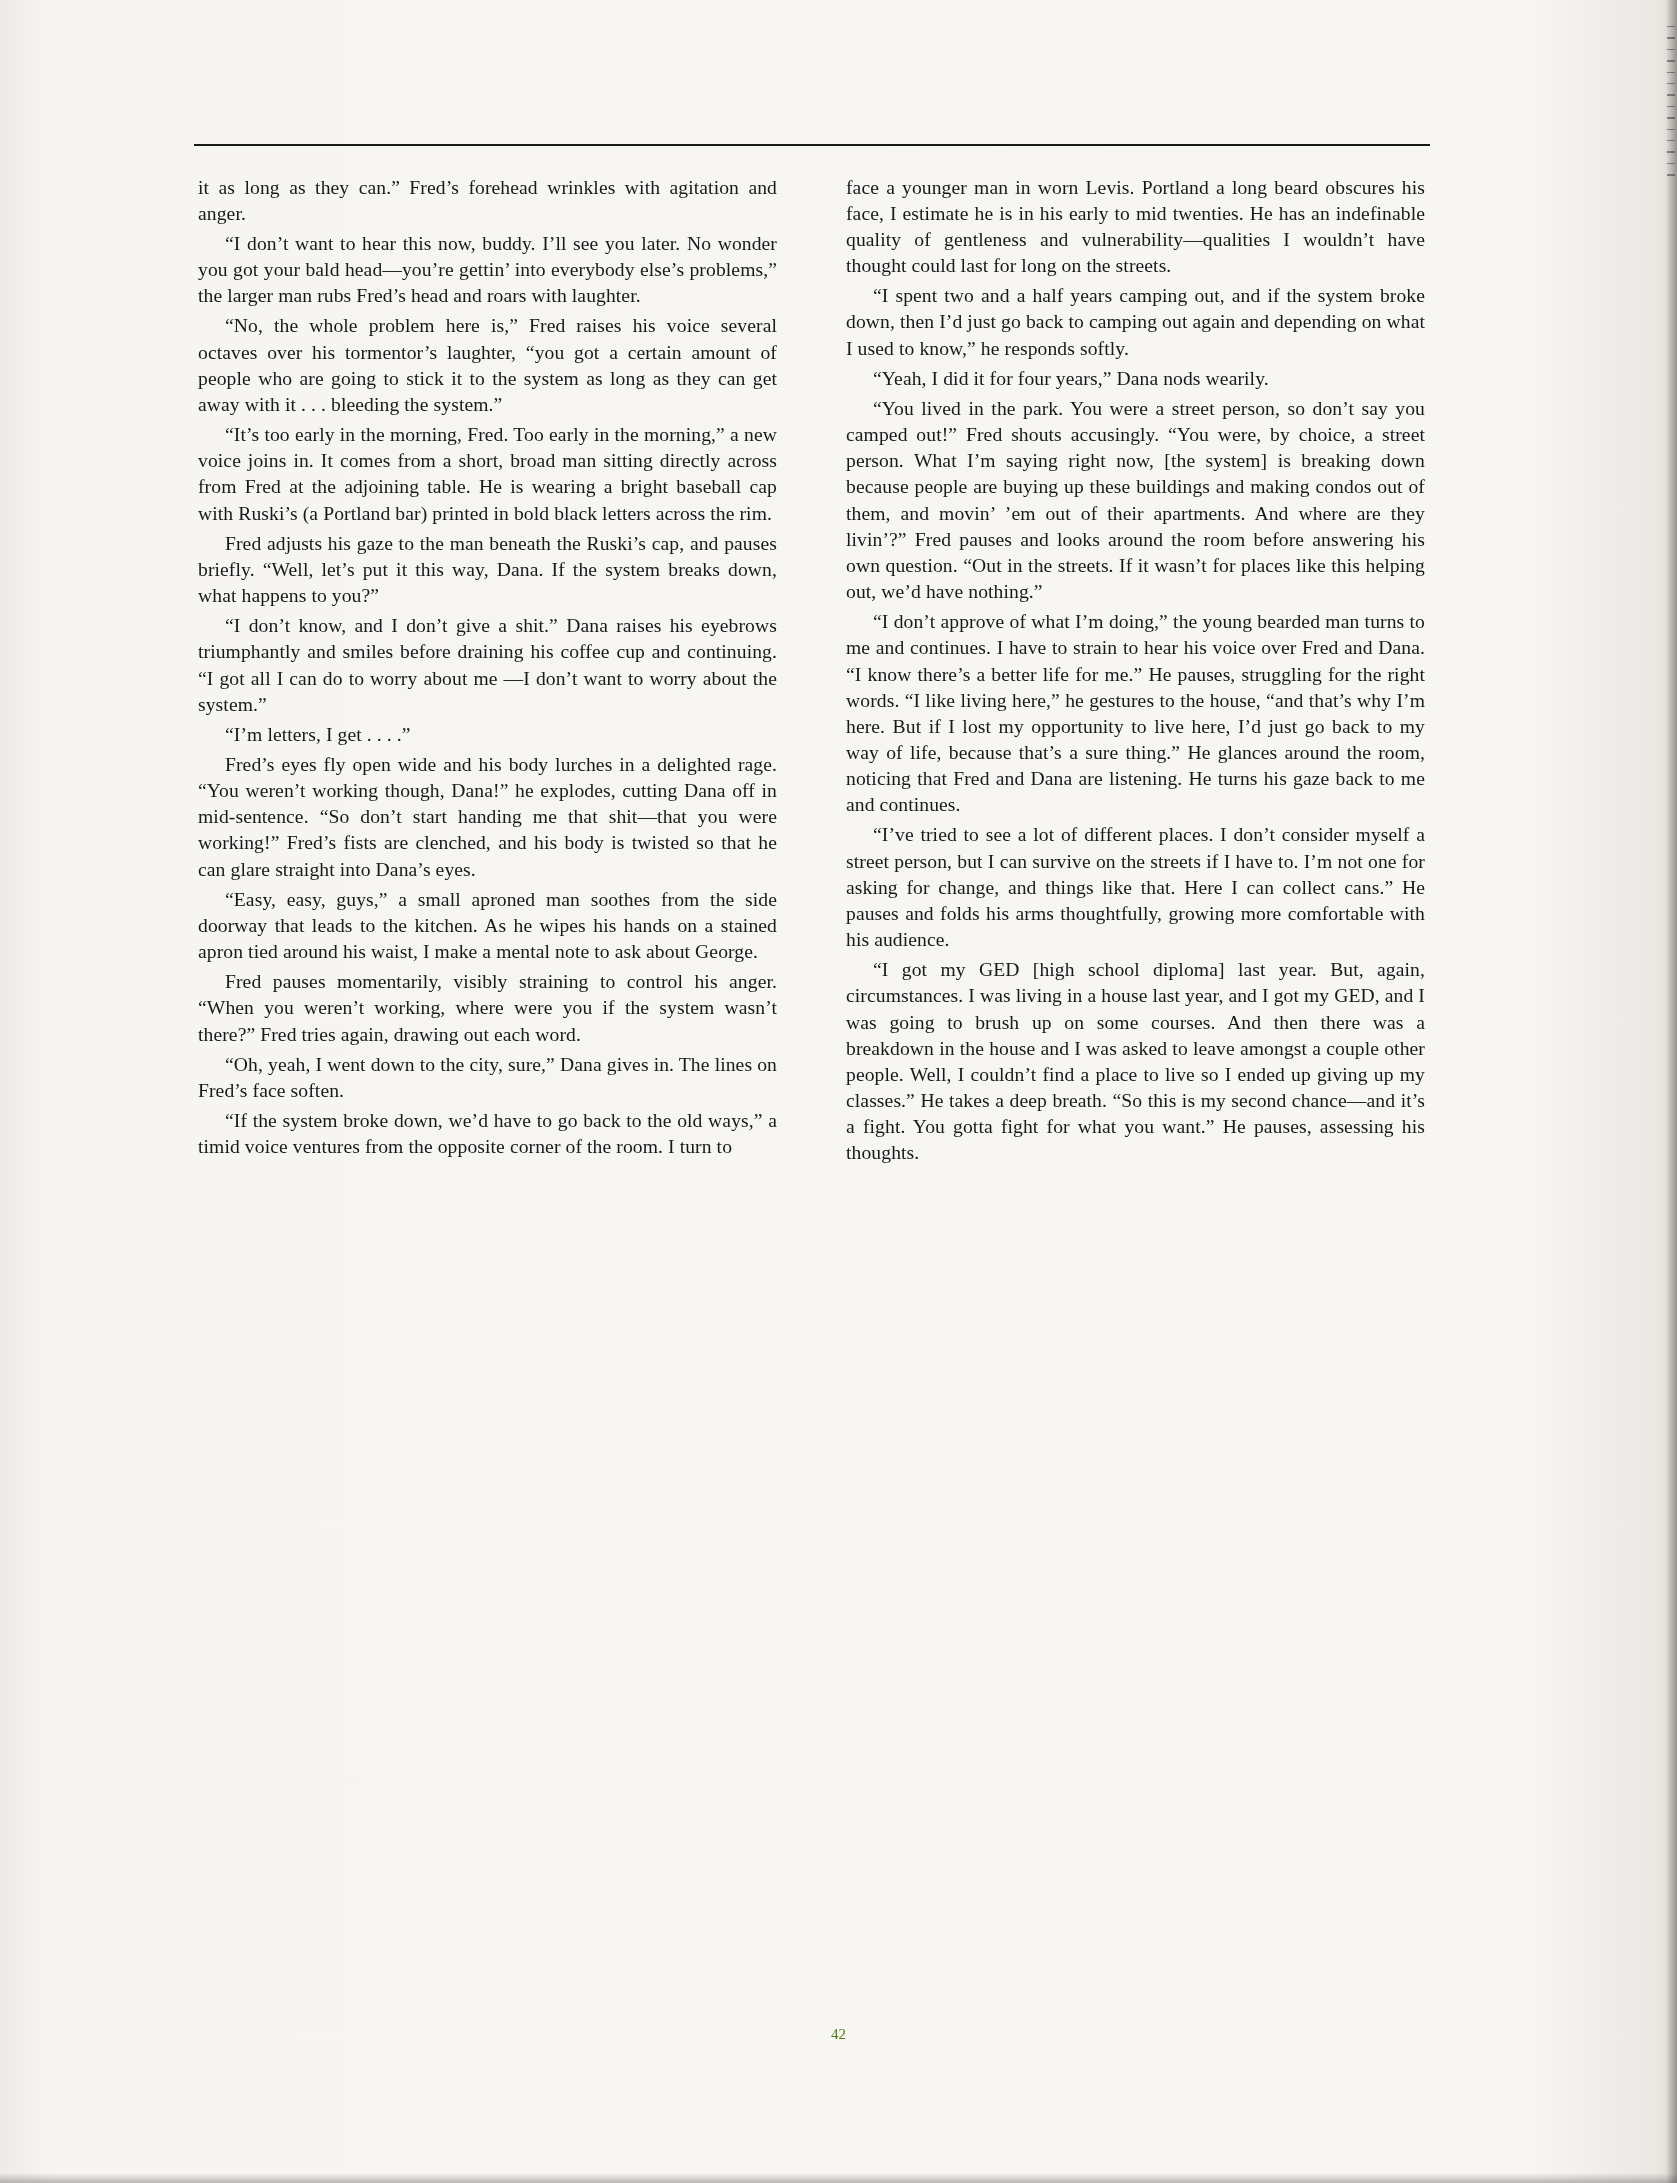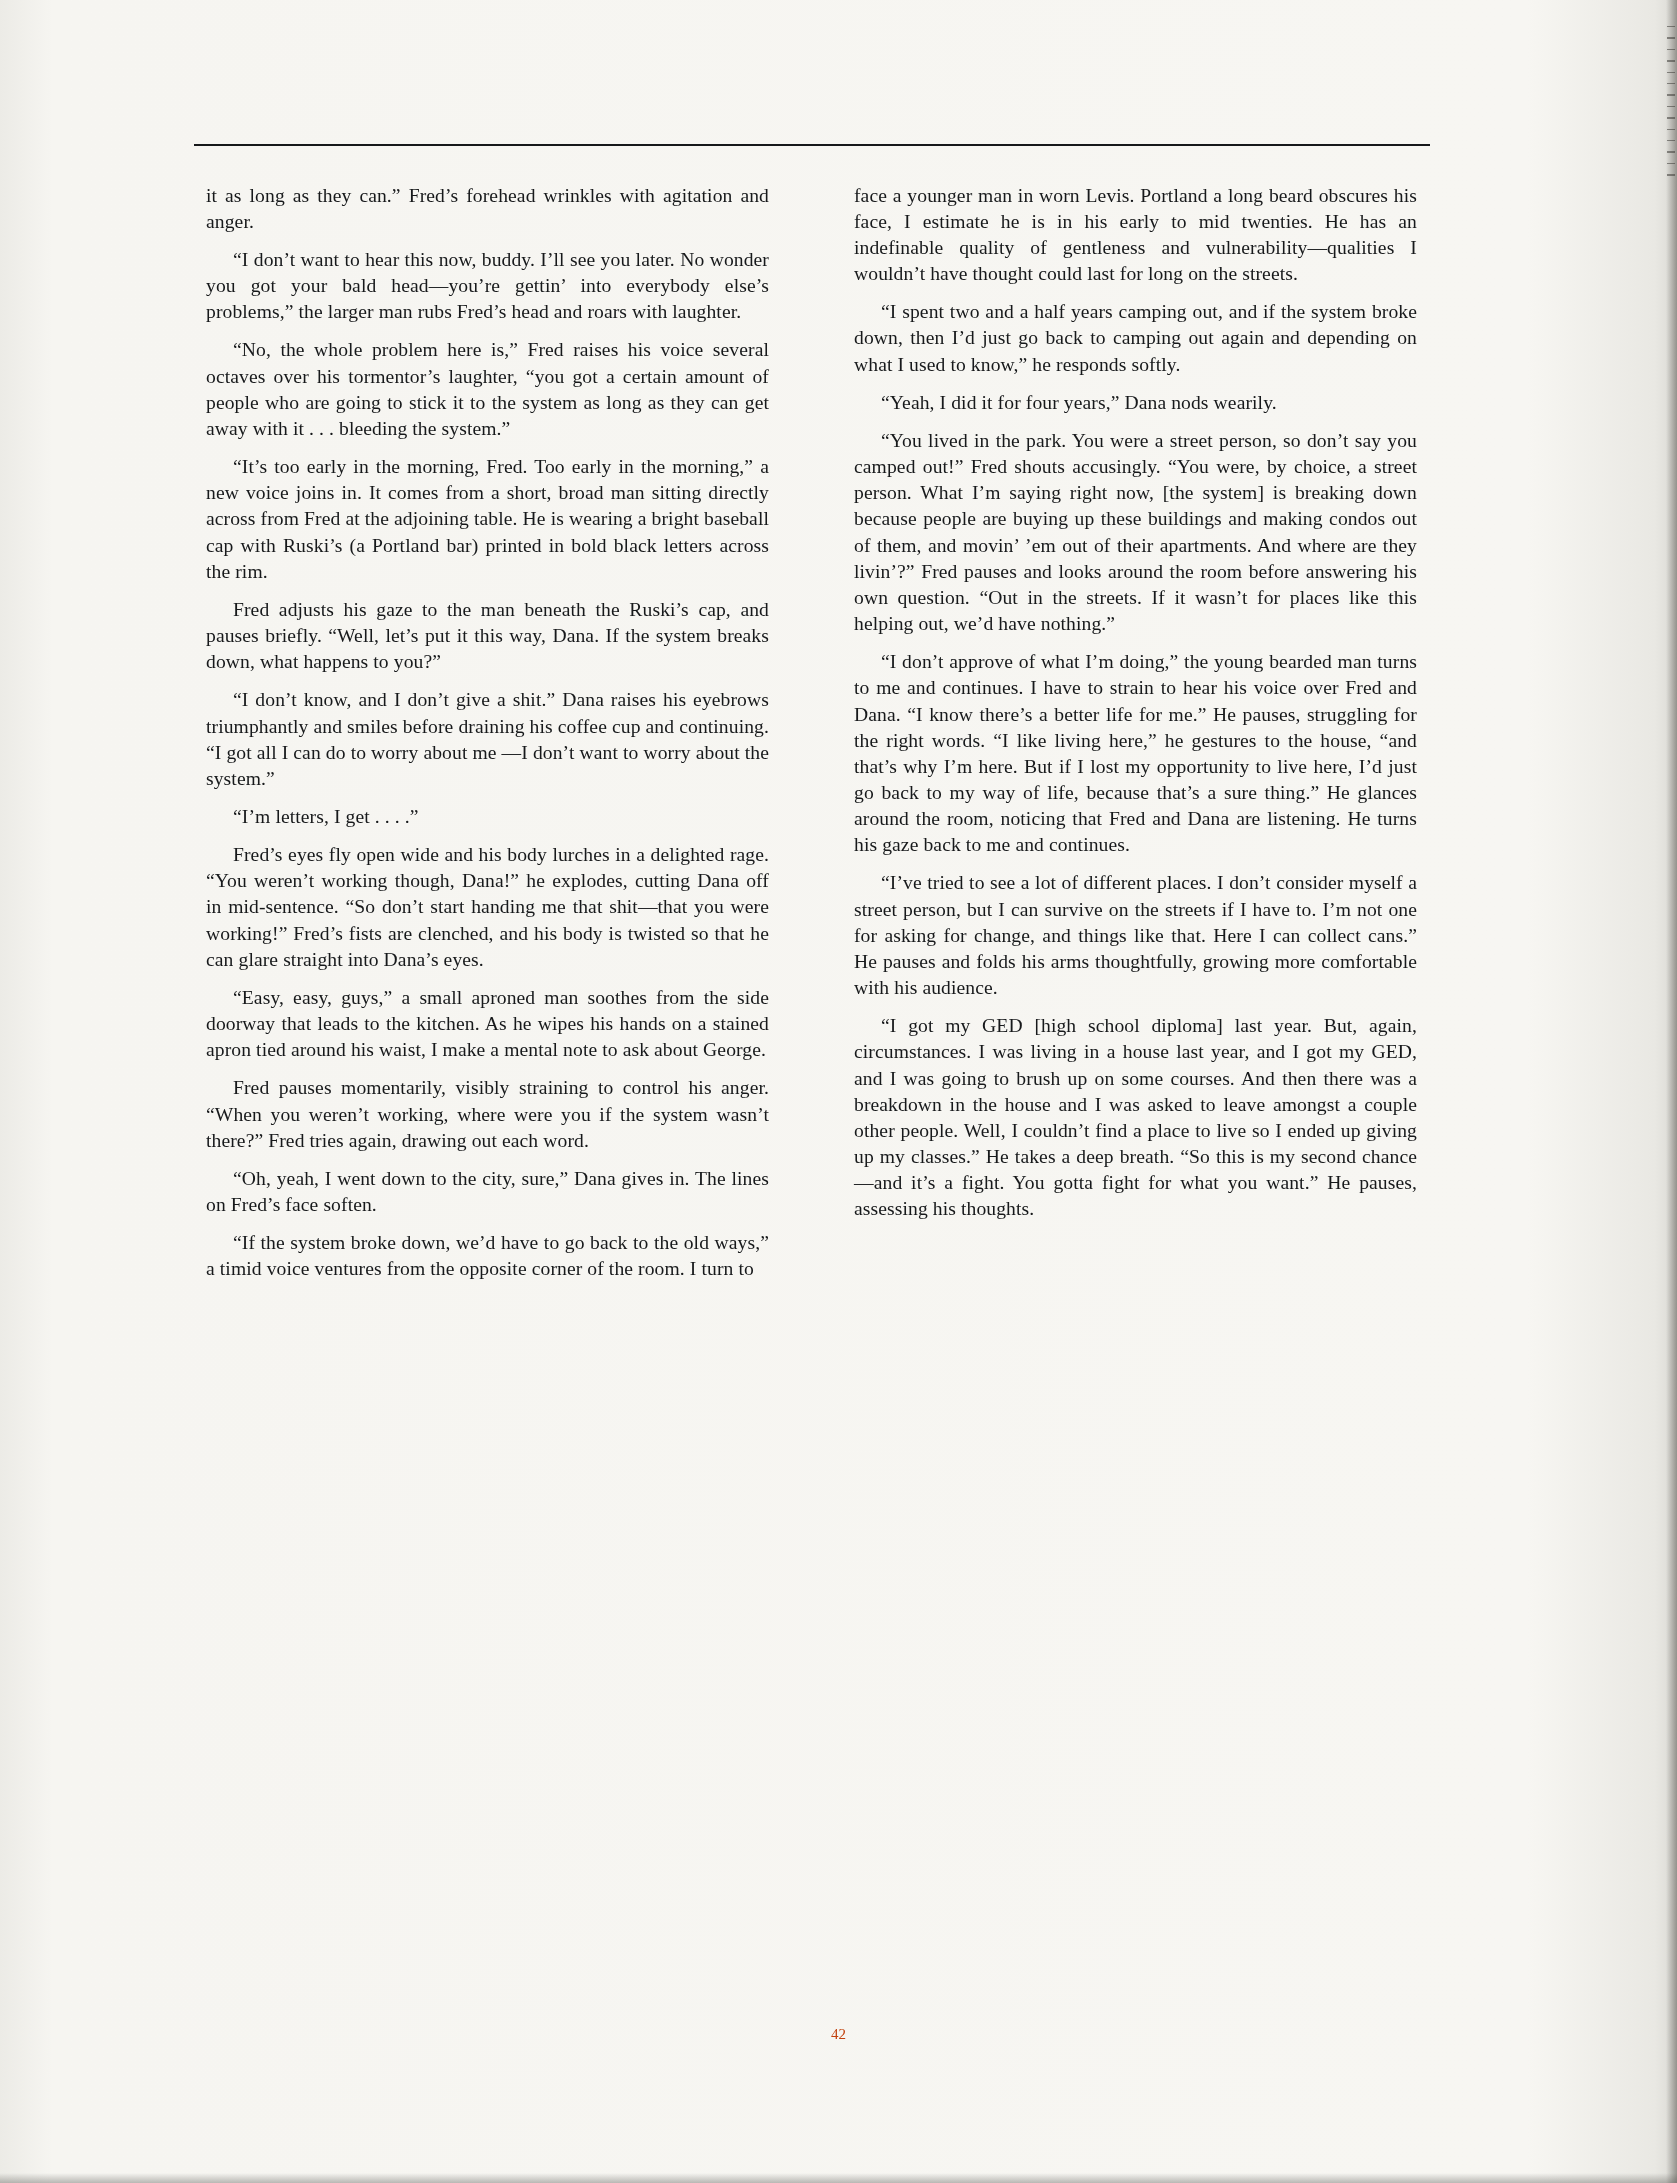--- a/index.html
+++ b/index.html
@@ -63,41 +63,41 @@
 
   .columns {
     display: flex;
     gap: 61px;
   }
   .col {
     width: 587px;
   }
 
   p {
-    margin: 12px;
+    margin: 4px;
     font-size: 19.6px;
     line-height: 1.335;
     text-align: justify;
     text-justify: inter-word;
     letter-spacing: 0.1px;
     color: #17191b;
     hyphens: none;
   }
   p.indent {
     text-indent: 27px;
   }
 
   .folio {
     position: absolute;
     left: 0;
     top: 2026px;
     width: 1677px;
     text-align: center;
     font-size: 15px;
-    color: #c2410c;
+    color: #4d7c0f;
     font-family: "Liberation Serif", serif;
   }
 
   .bottom-edge {
     position: absolute;
     left: 0;
     bottom: 0;
     width: 1677px;
     height: 9.6px;
     background: linear-gradient(180deg, rgba(0,0,0,0), rgba(70,68,64,0.35));

